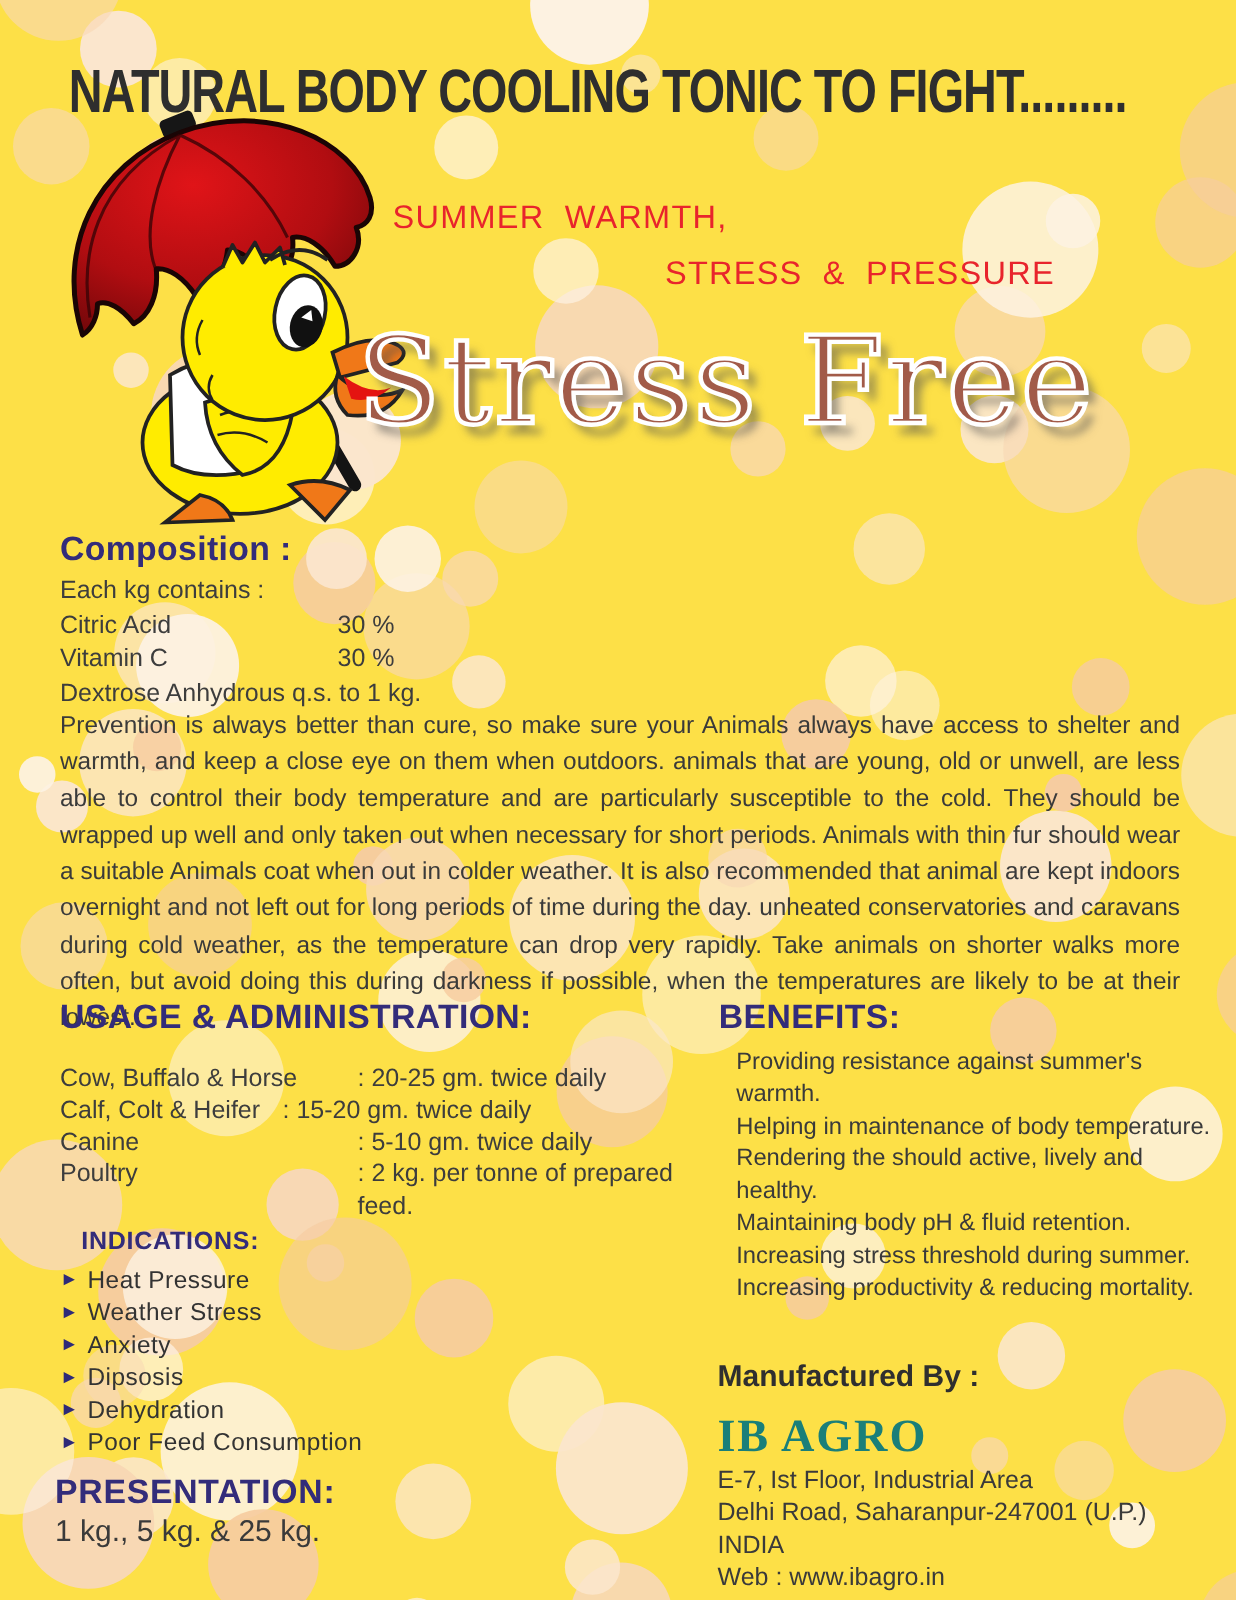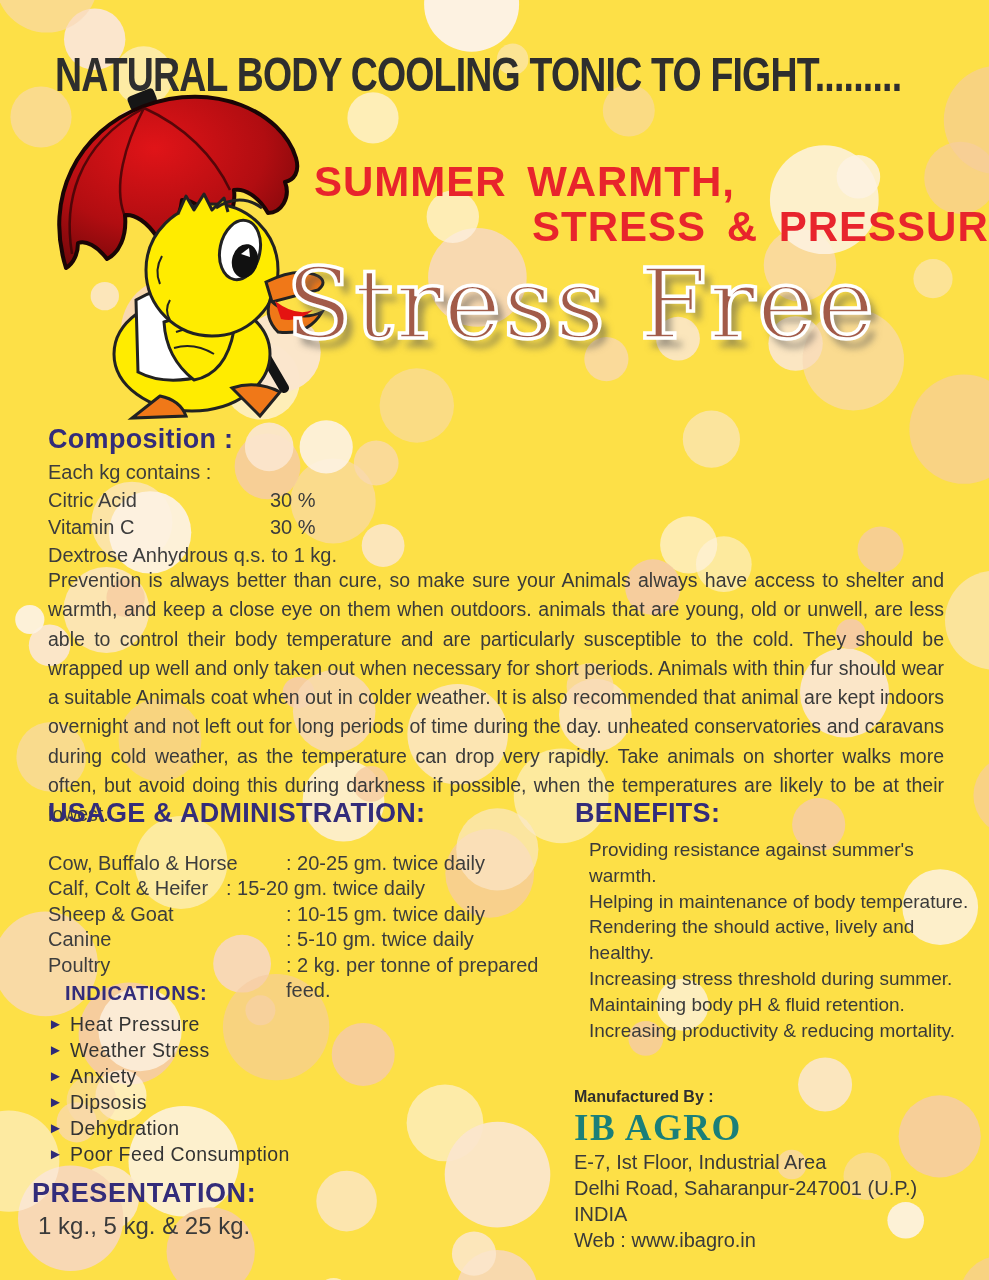--- a/index.html
+++ b/index.html
@@ -13,21 +13,21 @@
 
   .headline {
     position:absolute; left:55px; top:46px; white-space:nowrap;
     font-size:48px; font-weight:bold; color:#2e2e2e; letter-spacing:-1px;
     transform:scale(0.78,1.02); transform-origin:left top;
   }
 
   .duck { position:absolute; left:44px; top:86px; }
 
   .sub1, .sub2 {
-    position:absolute; font-size:42px; font-weight:bold; color:#e8242c;
+    position:absolute; font-size:26px; font-weight:normal; color:#e8242c;
     letter-spacing:1px; white-space:nowrap; word-spacing:8px;
   }
   .sub1 { left:314px; top:158px; }
   .sub2 { left:532px; top:203px; }
 
   .brand {
     position:absolute; left:286px; top:248px; white-space:nowrap;
     font-family:"DejaVu Serif", serif; font-weight:normal; font-size:97px;
     color:#a25b49; letter-spacing:2px;
     -webkit-text-stroke:3.5px #ffffff;
@@ -55,26 +55,26 @@
 
   .benefits { position:absolute; left:575px; top:798px; width:400px; }
   .benefits .navy-head { margin-bottom:8px; }
   .b-item { font-size:19px; line-height:25.8px; padding-left:14px; color:#3a3a3a; }
 
   .indications { position:absolute; left:48px; top:982px; width:420px; }
   .indications .navy-head { padding-left:17px; font-size:20px; letter-spacing:0.6px; margin-bottom:6px; }
   .i-item { display:flex; align-items:center; font-size:19.5px; line-height:26px; color:#333333; letter-spacing:0.4px; }
   .i-bullet { color:#2e2a78; font-size:15px; width:22px; flex:none; }
 
-  .presentation { position:absolute; left:32px; top:1178px;text-align:center; }
+  .presentation { position:absolute; left:44px; top:1178px; }
   .presentation .navy-head { letter-spacing:0.6px; margin-bottom:3px; }
   .p-value { font-size:24px; color:#3a3a3a; }
 
   .manufacturer { position:absolute; left:574px; top:1088px; width:400px; }
-  .m-label { font-size:16px; font-weight:bold; color:#2f2f2f; margin-bottom:0; }
+  .m-label { font-size:24px; font-weight:bold; color:#2f2f2f; margin-bottom:12px; }
   .m-name {
     font-family:"Liberation Serif", serif; font-weight:bold; font-size:37px;
     color:#1a7f79; letter-spacing:1.5px; margin-bottom:0;
   }
   .m-line { font-size:20px; line-height:26px; color:#3a3a3a; }
 </style>
 </head>
 <body>
 
 <div class="page">
@@ -249,40 +249,36 @@
       <div class="navy-head">USAGE &amp; ADMINISTRATION:</div>
       <div class="u-row">
         <span class="u-label">Cow, Buffalo &amp; Horse</span>
         <span class="u-value">: 20-25 gm. twice daily</span>
       </div>
       <div class="u-row narrow">
         <span class="u-label">Calf, Colt &amp; Heifer</span>
         <span class="u-value">: 15-20 gm. twice daily</span>
       </div>
       <div class="u-row">
-        <span class="u-label">Sheep &amp; Goat</span>
-        <span class="u-value">: 10-15 gm. twice daily</span>
-      </div>
-      <div class="u-row">
         <span class="u-label">Canine</span>
         <span class="u-value">: 5-10  gm. twice daily</span>
       </div>
       <div class="u-row">
         <span class="u-label">Poultry</span>
         <span class="u-value">: 2 kg. per tonne of prepared feed.</span>
       </div>
     </div>
 
     <div class="benefits">
       <div class="navy-head">BENEFITS:</div>
       <div class="b-item">Providing resistance against summer's warmth.</div>
       <div class="b-item">Helping in maintenance of body temperature.</div>
       <div class="b-item">Rendering the should active, lively and healthy.</div>
+      <div class="b-item">Maintaining body pH &amp; fluid retention.</div>
       <div class="b-item">Increasing stress threshold during summer.</div>
-      <div class="b-item">Maintaining body pH &amp; fluid retention.</div>
       <div class="b-item">Increasing productivity &amp; reducing mortality.</div>
     </div>
 
     <div class="indications">
       <div class="navy-head">INDICATIONS:</div>
       <div class="i-item">
         <span class="i-bullet">►</span>
         <span>Heat Pressure</span>
       </div>
       <div class="i-item">

